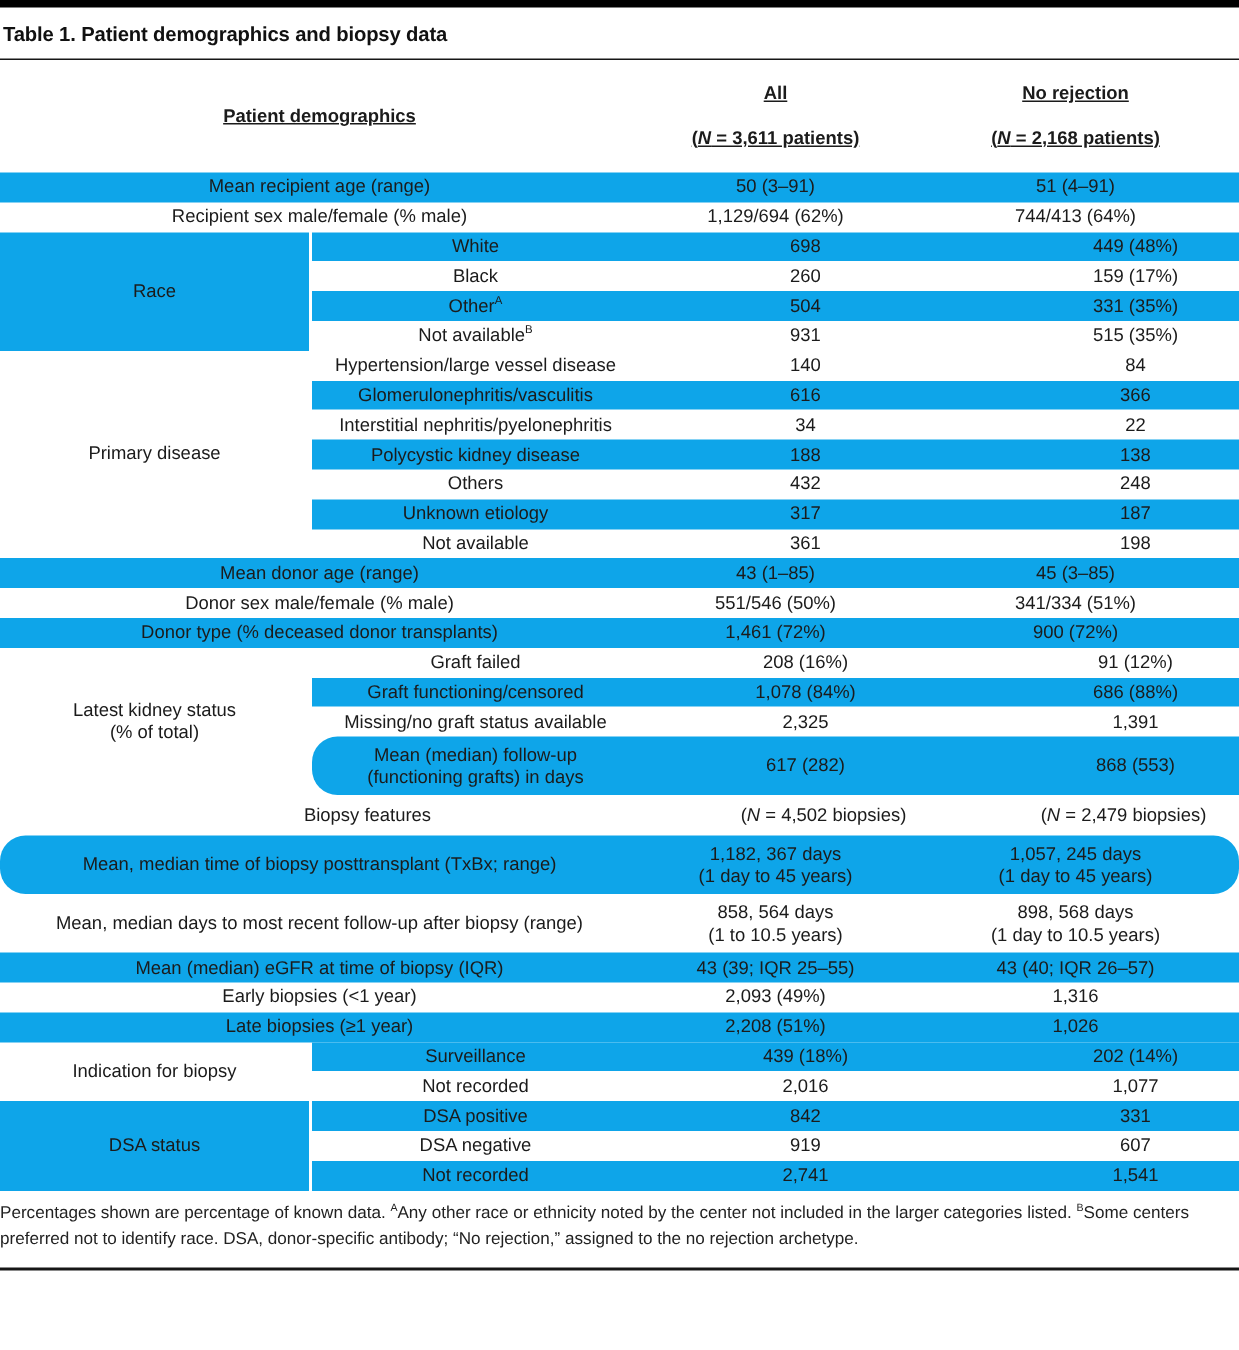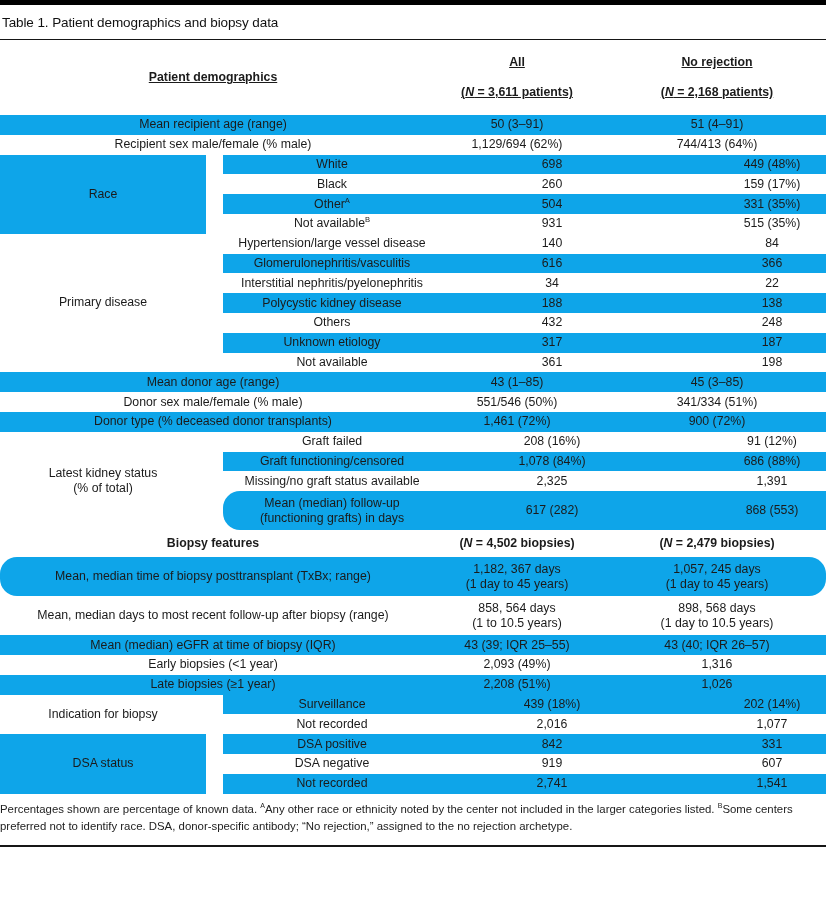--- a/index.html
+++ b/index.html
@@ -4,21 +4,21 @@
 <style>
   * { box-sizing: border-box; margin: 0; padding: 0; }
   html, body { width: 826px; height: 900px; background: #ffffff; overflow: hidden; }
   body {
     font-family: "Liberation Sans", sans-serif;
     color: #1b1b1b;
     -webkit-font-smoothing: antialiased;
   }
   .topbar { height: 5px; background: #000; width: 826px; }
   .title {
-    font-size: 13.5px; font-weight: normal; letter-spacing: -0.1px;
+    font-size: 13.5px; font-weight: bold; letter-spacing: -0.1px;
     padding: 10px 2px 9px 2px; color: #111;
   }
   .headrule { border-top: 1.5px solid #161616; width: 826px; }
   .bottomrule { border-top: 2px solid #161616; width: 826px; margin-top: 3px; }
 
   .tbl { width: 826px; font-size: 12.3px; }
   .cell { white-space: pre-line; line-height: 1.22; }
 
   
   .header-row {
@@ -28,27 +28,27 @@
   }
   .header-row .cell { font-weight: bold; text-decoration: underline; }
 
   
   .grid-row {
     display: grid; grid-template-columns: 426px 182px 218px;
     min-height: 19.8px; align-items: center; text-align: center;
   }
   .grid-row.sub { grid-template-columns: 218px 182px 218px; gap: 20px; }
   .grid-row.tall { min-height: 39px; padding: 1px 0; border-radius: 17px; }
-  .grid-row.bold-row { min-height: 27px; font-weight: bold; }
+  .grid-row.bold-row { min-height: 27px; font-weight: normal; margin-left: 32px; }
   .shade { background: #0ea5e9; }
 
   
   .group-row { display: flex; width: 826px; }
   .group-label {
-    width: 206px; flex: 0 0 206px; margin-right: 17px;
+    width: 206px; flex: 0 0 206px; margin-right: 2px;
     display: flex; align-items: center; justify-content: center;
     text-align: center; white-space: pre-line; line-height: 1.25;
   }
   .sub-rows { flex: 1 1 auto; display: flex; flex-direction: column; }
 
   sup { font-size: 0.62em; vertical-align: super; line-height: 0; }
   i { font-style: italic; }
 
   .footnote {
     font-size: 11.4px; line-height: 1.52; color: #222;

